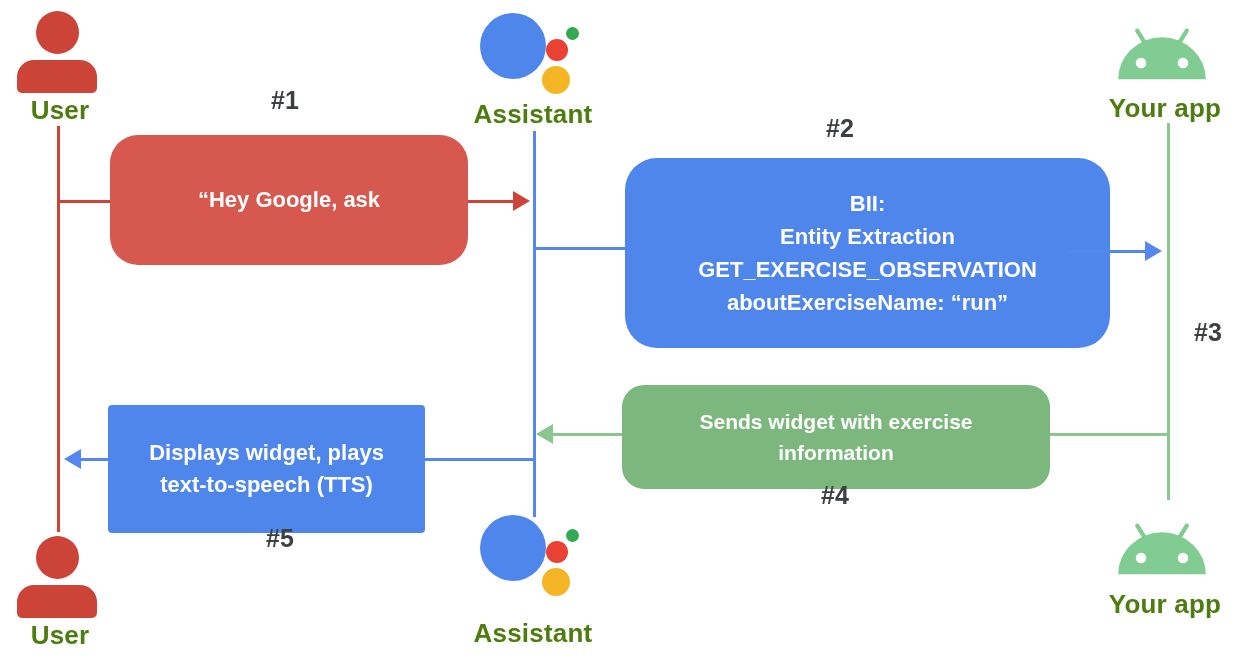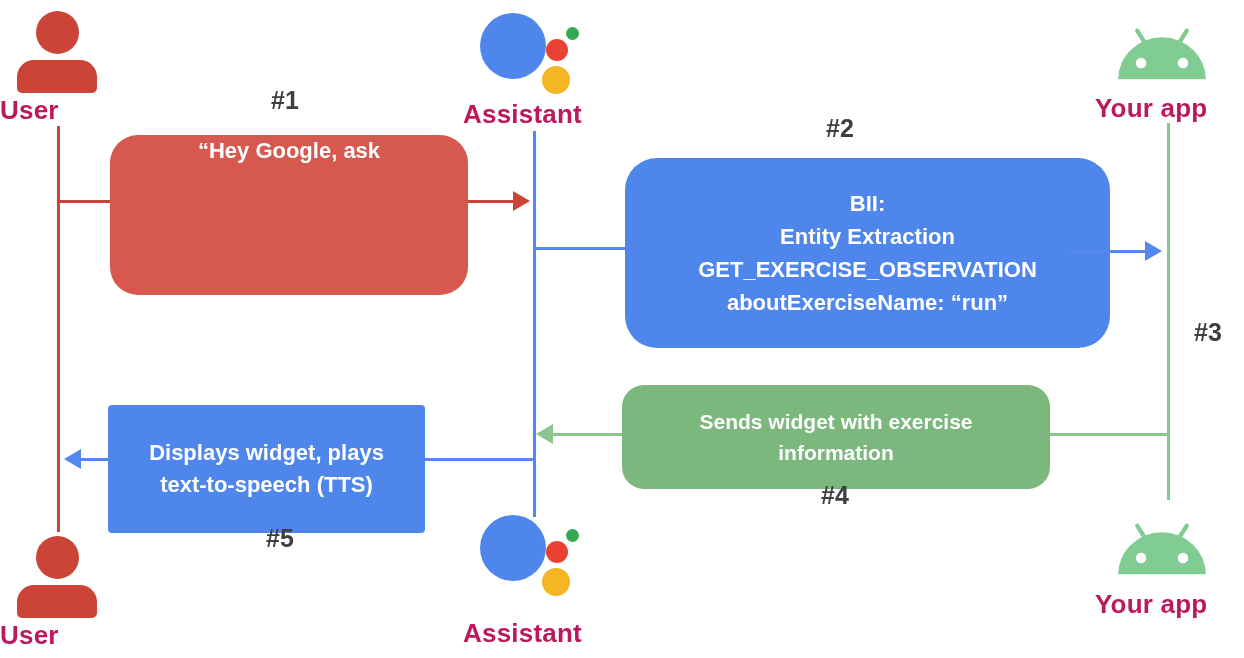--- a/index.html
+++ b/index.html
@@ -11,21 +11,21 @@
   .lifeline{position:absolute;width:3px;}
   .lifeline.red{background:#cb4437;}
   .lifeline.blue{background:#5588ee;}
   .lifeline.green{background:#8cc68f;}
   #user-lifeline{left:57px;top:126px;height:406px;}
   #assistant-lifeline{left:533px;top:131px;height:386px;}
   #app-lifeline{left:1167px;top:123px;height:377px;}
 
   
   .actor-label{
-    position:absolute;text-align:left;color:#be185d;
+    position:absolute;text-align:center;color:#4d7c0f;
     font-size:26px;font-weight:700;letter-spacing:.2px;
   }
   #user-top-label{left:0;width:120px;top:95px;}
   #assistant-top-label{left:463px;width:140px;top:99px;}
   #app-top-label{left:1095px;width:140px;top:93px;}
   #user-bottom-label{left:0;width:120px;top:620px;}
   #assistant-bottom-label{left:463px;width:140px;top:618px;}
   #app-bottom-label{left:1095px;width:140px;top:589px;}
 
   
@@ -49,21 +49,21 @@
   .android-icon{position:absolute;width:96px;height:61px;}
   #app-top-icon{left:1114px;top:24px;}
   #app-bottom-icon{left:1114px;top:519px;}
 
   
   .msg-box{
     position:absolute;display:flex;flex-direction:column;justify-content:center;
     color:#ffffff;font-weight:700;text-align:center;
   }
   .msg-box .line{width:100%;}
-  #m1-box{left:110px;top:135px;width:358px;height:160px;border-radius:28px;background:#d6584e;font-size:22px;line-height:32px;justify-content:space-between;}
+  #m1-box{left:110px;top:135px;width:358px;height:130px;border-radius:28px;background:#d6584e;font-size:22px;line-height:32px;}
   #m2-box{left:625px;top:158px;width:485px;height:190px;border-radius:32px;background:#4e86ec;font-size:22px;line-height:33px;}
   #m4-box{left:622px;top:385px;width:428px;height:104px;border-radius:22px;background:#7cb87e;font-size:21px;line-height:31px;}
   #m5-box{left:108px;top:389px;width:317px;height:128px;border-radius:4px;background:#4e86ec;font-size:22px;line-height:32px;margin-top:16px;}
 
   
   .hline{position:absolute;height:3px;}
   .hline.red{background:#cb4437;}
   .hline.blue{background:#5588ee;}
   .hline.green{background:#8cc68f;}
   .arrowhead{position:absolute;width:0;height:0;border-top:10px solid transparent;border-bottom:10px solid transparent;}

